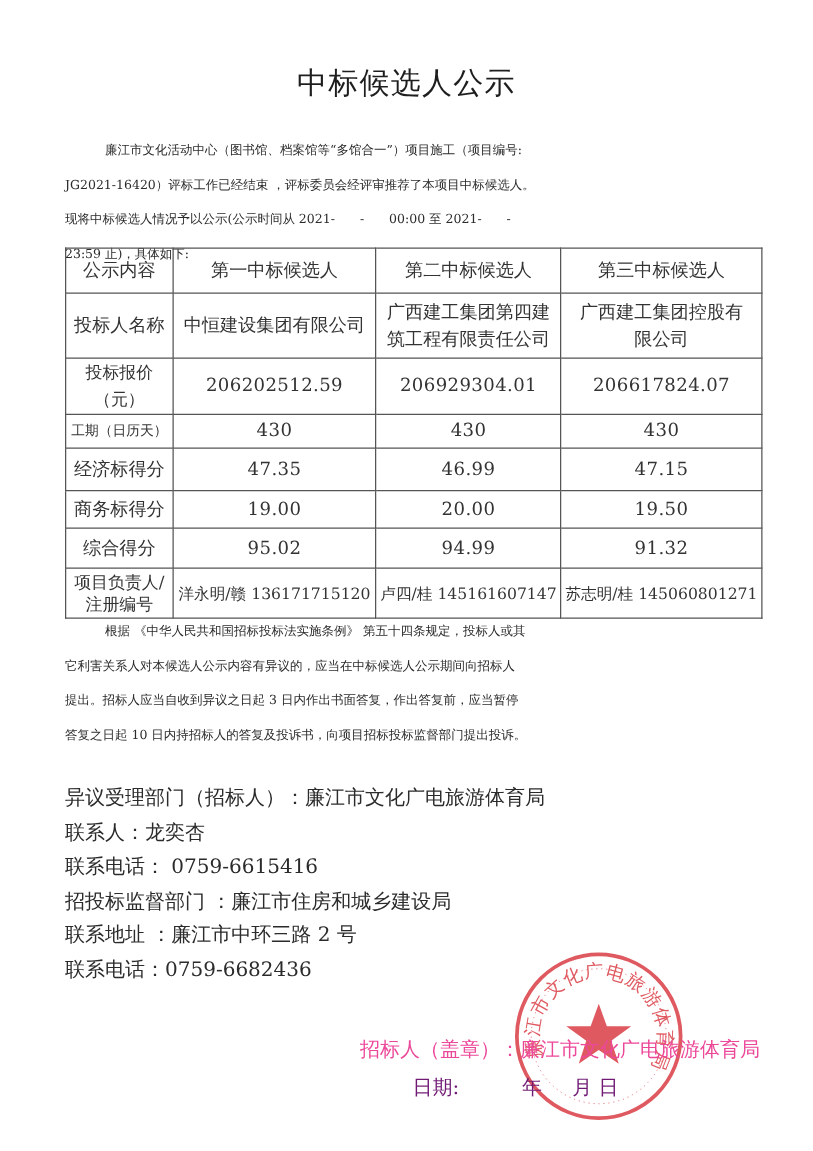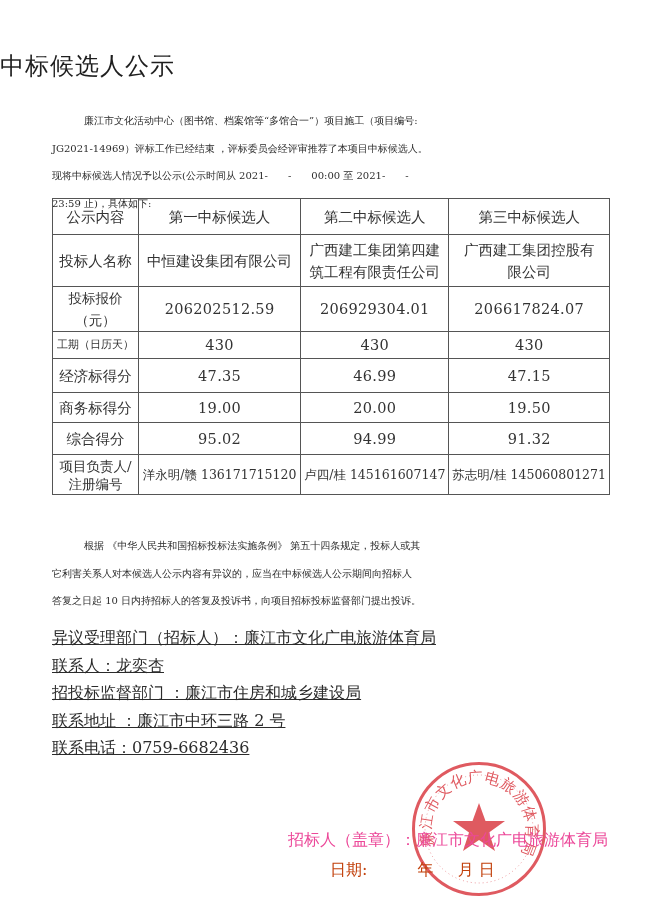--- a/index.html
+++ b/index.html
@@ -1,61 +1,61 @@
 <!DOCTYPE html>
 <html><head>
 <meta charset="utf-8">
 <style>
   html, body { margin:0; padding:0; }
   body {
     width:650px; height:921px; background:#ffffff; position:relative; overflow:hidden;
     font-family:"DejaVu Serif", "Liberation Serif", serif; color:#2a2a2a;
   }
   .title {
-    position:absolute; top:50px; left:0; width:650px; 
+    position:absolute; top:50px; left:0; width:650px; text-align:center;
     font-size:24px; letter-spacing:1px; color:#1e1e1e;
   }
   .para {
     position:absolute; left:52px; width:560px; font-size:10px; line-height:27.5px;
     color:#2b2b2b;
   }
   .para .indent { display:inline-block; width:32px; }
   .intro { top:107px; }
   table.results {
     position:absolute; left:52px; top:198px; width:558px;
     border-collapse:collapse; font-size:14.5px; color:#333;
   }
   table.results td {
     border:1.5px solid #555; text-align:center; vertical-align:middle;
     padding:0 3px; line-height:22px;
   }
   .mono { font-family:"DejaVu Serif", serif; letter-spacing:0.3px; }
-  .law { top:532px; }
+  .law { top:492px; }
   .contacts { position:absolute; left:52px; top:624px; font-size:16px; line-height:27.5px; color:#2b2b2b; }
-  .contacts div { white-space:nowrap;text-decoration:underline; }
+  .contacts div { white-space:nowrap; }
   .seal {
     position:absolute; left:412px; top:762px; width:128px; height:128px;
     border-radius:50%; border:3px solid #d9363e; opacity:0.82;
   }
   .seal .star { position:absolute; left:36px; top:36px; width:56px; height:56px; }
   .seal .ring-text {
     position:absolute; left:0; top:0; width:128px; height:128px;
   }
   .signer { position:absolute; left:288px; top:830px; font-size:16px; color:#ec4899; white-space:nowrap; }
-  .date { position:absolute; left:330px; top:860px; font-size:16px; color:#c2410c; white-space:nowrap; }
+  .date { position:absolute; left:330px; top:860px; font-size:16px; color:#701a75; white-space:nowrap; }
   .date span { display:inline-block; }
 </style>
 </head>
 <body>
 
 <div class="title">中标候选人公示</div>
 
 <div class="para intro">
   <div><span class="indent"></span><span>廉江市文化活动中心（图书馆、档案馆等“多馆合一”）项目施工（项目编号:</span></div>
-  <div>JG2021-14969）评标工作已经结束 ，评标委员会经评审推荐了本项目中标候选人。</div>
+  <div>JG2021-16420）评标工作已经结束 ，评标委员会经评审推荐了本项目中标候选人。</div>
   <div>现将中标候选人情况予以公示(公示时间从 2021-　　-　　00:00 至 2021-　　-</div>
   <div>23:59 止)，具体如下:</div>
 </div>
 
 <table class="results">
   <colgroup>
     <col style="width:102px">
       <col style="width:163px">
       <col style="width:143px">
       <col style="width:150px">
@@ -108,26 +108,28 @@
     <td style="font-size:12.5px;white-space:nowrap">洋永明/赣 136171715120</td>
     <td style="font-size:12.5px;white-space:nowrap">卢四/桂 145161607147</td>
     <td style="font-size:12.5px;white-space:nowrap">苏志明/桂 145060801271</td>
   </tr>
 </tbody>
   </table>
 
 <div class="para law">
   <div><span class="indent"></span><span>根据 《中华人民共和国招标投标法实施条例》 第五十四条规定，投标人或其</span></div>
   <div>它利害关系人对本候选人公示内容有异议的，应当在中标候选人公示期间向招标人</div>
+  <div>提出。招标人应当自收到异议之日起 3 日内作出书面答复，作出答复前，应当暂停</div>
   <div>答复之日起 10 日内持招标人的答复及投诉书，向项目招标投标监督部门提出投诉。</div>
 </div>
 
 <div class="contacts">
   <div>异议受理部门（招标人）：廉江市文化广电旅游体育局</div>
   <div>联系人：龙奕杏</div>
+  <div>联系电话： 0759-6615416</div>
   <div>招投标监督部门 ：廉江市住房和城乡建设局</div>
   <div>联系地址 ：廉江市中环三路 2 号</div>
   <div>联系电话：0759-6682436</div>
 </div>
 
 <div class="seal">
   <svg class="ring-text" viewBox="0 0 128 128">
     <defs>
       <path id="arc" d="M 20 84 A 48 48 0 1 1 108 84"></path>
     </defs>

